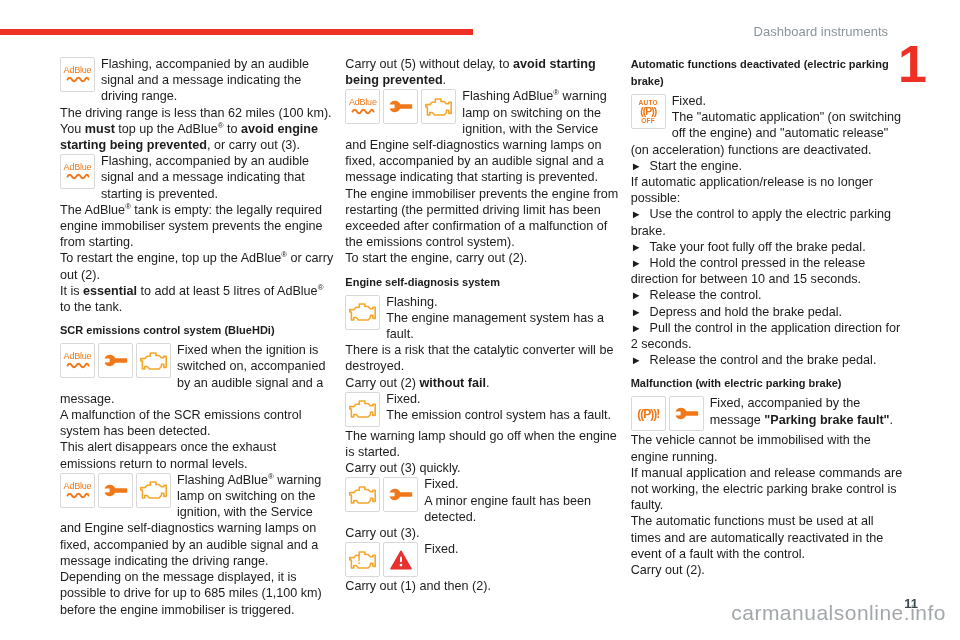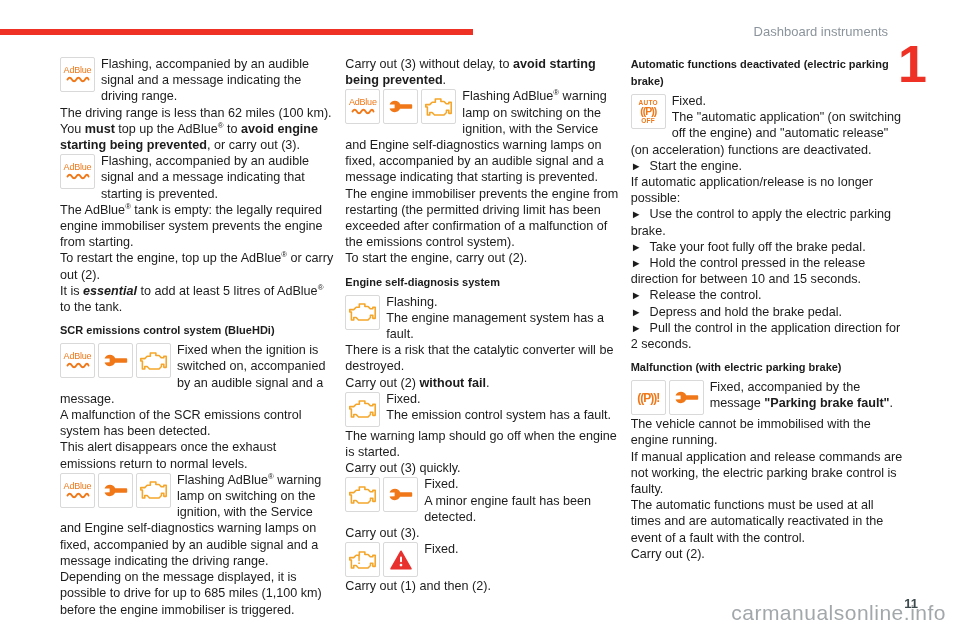--- a/index.html
+++ b/index.html
@@ -49,21 +49,21 @@
         <div class="para"><span class="icon-float">
             <span class="icbx">
               <span class="adb-txt">AdBlue</span>
               <svg class="adb-wave" viewBox="0 0 26 8">
                 <path d="M1 4 Q3.5 0 6 4 T11 4 T16 4 T21 4 T25 4" fill="none" stroke="var(--accent-orange)" stroke-width="2.2" stroke-linecap="round"></path>
               </svg>
             </span>
           </span><span>Flashing, accompanied by an audible signal and a message indicating that starting is prevented.</span></div>
         <div class="para"><span>The AdBlue</span><sup>®</sup><span> tank is empty: the legally required engine immobiliser system prevents the engine from starting.</span></div>
         <div class="para"><span>To restart the engine, top up the AdBlue</span><sup>®</sup><span> or carry out (2).</span></div>
-        <div class="para"><span>It is </span><span style="font-weight: bold; font-style: italic;">essential</span><span> to add at least 5 litres of AdBlue</span><sup>®</sup><span> to the tank.</span></div>
+        <div class="para"><span>It is </span><span style="font-weight: bold;">essential</span><span> to add at least 5 litres of AdBlue</span><sup>®</sup><span> to the tank.</span></div>
         <div class="heading">SCR emissions control system (BlueHDi)</div>
         <div class="para"><span class="icon-float">
             <span class="icbx">
               <span class="adb-txt">AdBlue</span>
               <svg class="adb-wave" viewBox="0 0 26 8">
                 <path d="M1 4 Q3.5 0 6 4 T11 4 T16 4 T21 4 T25 4" fill="none" stroke="var(--accent-orange)" stroke-width="2.2" stroke-linecap="round"></path>
               </svg>
             </span>
             <span class="icbx">
               <svg width="21" height="21" viewBox="0 0 24 24" style="transform:rotate(-45deg)">
@@ -92,21 +92,21 @@
             </span>
             <span class="icbx">
               <svg width="27" height="20" viewBox="0 0 34 24">
                 <path d="M13 2 H20 V5 H24 L27 8 H30 V6 H33 V20 H30 V16 H27 V19 L24 22 H12 L9 19 H6 V22 H3 V12 H1 V9 H6 L9 6 H13 Z" fill="none" stroke="var(--engine-orange)" stroke-width="2" stroke-linejoin="round"></path>
               </svg>
             </span>
           </span><span>Flashing AdBlue</span><sup>®</sup><span> warning lamp on switching on the ignition, with the Service and Engine self-diagnostics warning lamps on fixed, accompanied by an audible signal and a message indicating the driving range.</span></div>
         <div class="para"><span>Depending on the message displayed, it is possible to drive for up to 685 miles (1,100 km) before the engine immobiliser is triggered.</span></div>
       </div>
     <div class="col" id="col-1">
-        <div class="para"><span>Carry out (3) without delay, to </span><span style="font-weight: bold;">avoid starting being prevented</span><span>.</span></div>
+        <div class="para"><span>Carry out (5) without delay, to </span><span style="font-weight: bold;">avoid starting being prevented</span><span>.</span></div>
         <div class="para"><span class="icon-float">
             <span class="icbx">
               <span class="adb-txt">AdBlue</span>
               <svg class="adb-wave" viewBox="0 0 26 8">
                 <path d="M1 4 Q3.5 0 6 4 T11 4 T16 4 T21 4 T25 4" fill="none" stroke="var(--accent-orange)" stroke-width="2.2" stroke-linecap="round"></path>
               </svg>
             </span>
             <span class="icbx">
               <svg width="21" height="21" viewBox="0 0 24 24" style="transform:rotate(-45deg)">
                 <path fill="var(--accent-orange)" d="M22.7 19l-9.1-9.1c.9-2.3.4-5-1.5-6.9C10 .9 7 .4 4.7 1.6l4.1 4.1L5.9 8.6 1.6 4.7C.4 7 .9 10 2.9 12c1.9 1.9 4.6 2.4 6.9 1.5l9.1 9.1c.4.4 1 .4 1.4 0l2.3-2.3c.5-.5.5-1.1.1-1.4z"></path>
@@ -181,20 +181,21 @@
             </span>
           </span><span>Fixed.</span><br><span>The "automatic application" (on switching off the engine) and "automatic release" (on acceleration) functions are deactivated.</span></div>
         <div class="para"><span class="bmark">►</span><span>Start the engine.</span></div>
         <div class="para"><span>If automatic application/release is no longer possible:</span></div>
         <div class="para"><span class="bmark">►</span><span>Use the control to apply the electric parking brake.</span></div>
         <div class="para"><span class="bmark">►</span><span>Take your foot fully off the brake pedal.</span></div>
         <div class="para"><span class="bmark">►</span><span>Hold the control pressed in the release direction for between 10 and 15 seconds.</span></div>
         <div class="para"><span class="bmark">►</span><span>Release the control.</span></div>
         <div class="para"><span class="bmark">►</span><span>Depress and hold the brake pedal.</span></div>
         <div class="para"><span class="bmark">►</span><span>Pull the control in the application direction for 2 seconds.</span></div>
+        <div class="para"><span class="bmark">►</span><span>Release the control and the brake pedal.</span></div>
         <div class="heading">Malfunction (with electric parking brake)</div>
         <div class="para"><span class="icon-float">
             <span class="icbx">
               <span class="pbf-txt">((P))!</span>
             </span>
             <span class="icbx">
               <svg width="21" height="21" viewBox="0 0 24 24" style="transform:rotate(-45deg)">
                 <path fill="var(--accent-orange)" d="M22.7 19l-9.1-9.1c.9-2.3.4-5-1.5-6.9C10 .9 7 .4 4.7 1.6l4.1 4.1L5.9 8.6 1.6 4.7C.4 7 .9 10 2.9 12c1.9 1.9 4.6 2.4 6.9 1.5l9.1 9.1c.4.4 1 .4 1.4 0l2.3-2.3c.5-.5.5-1.1.1-1.4z"></path>
               </svg>
             </span>

